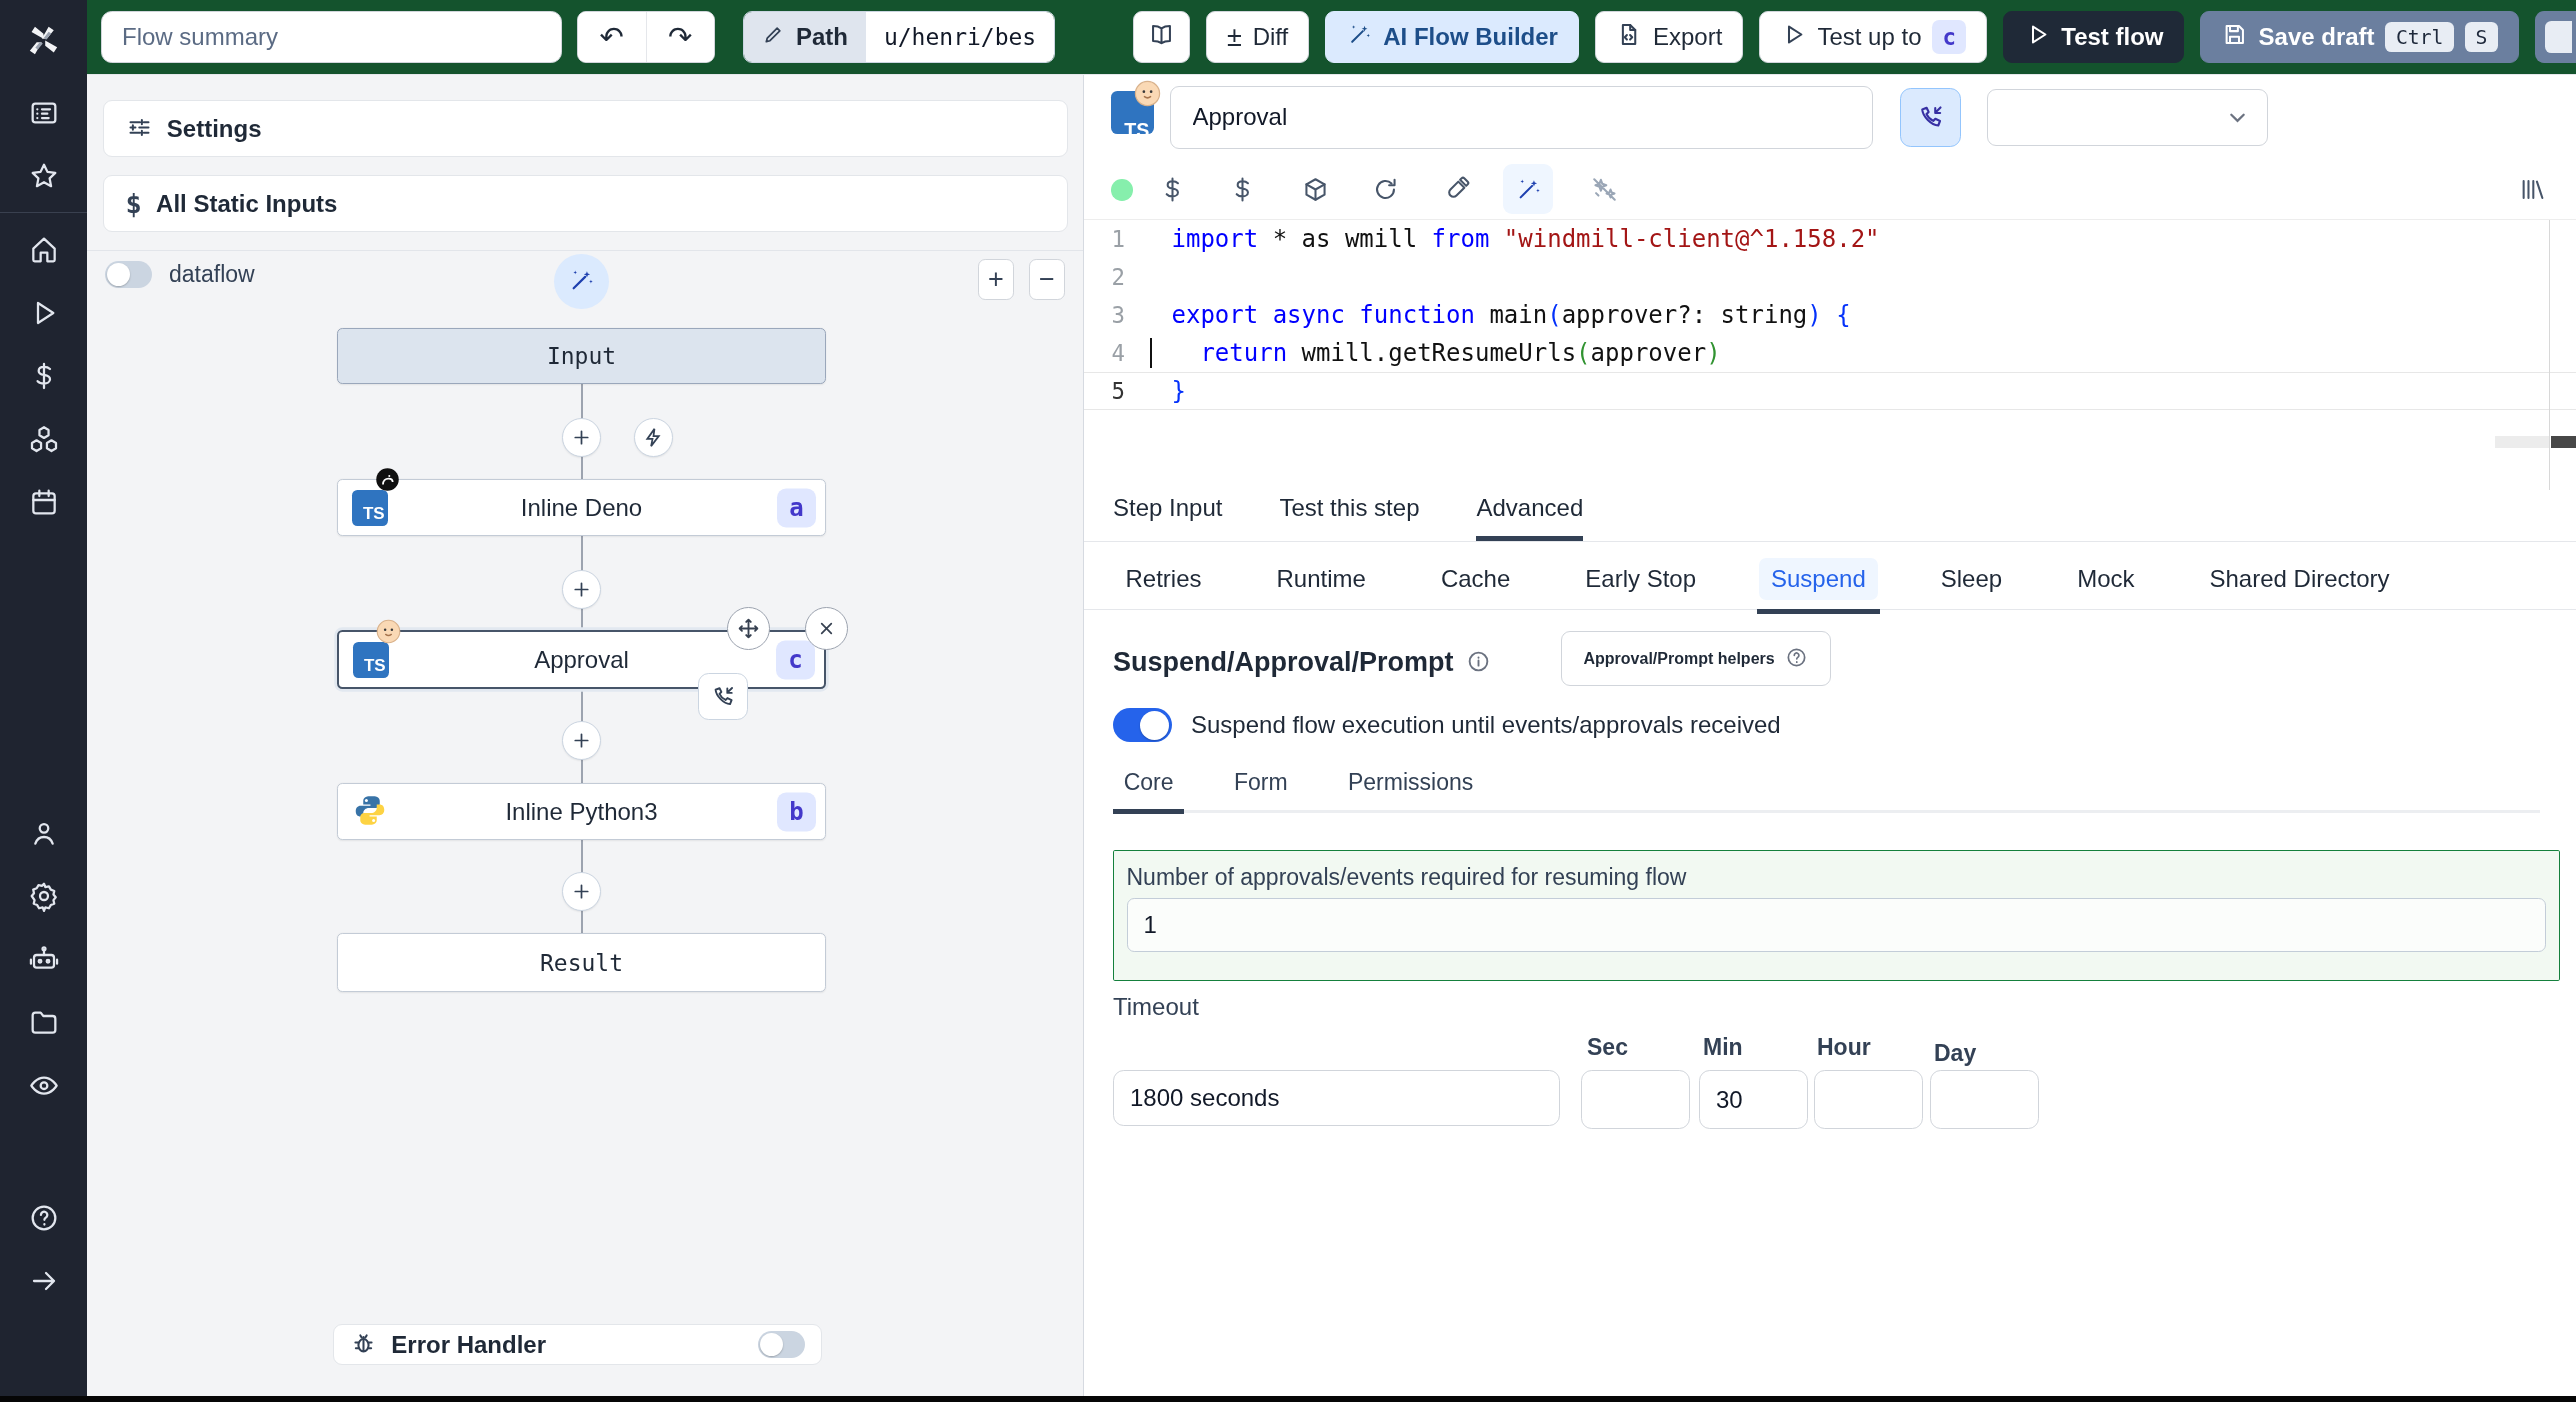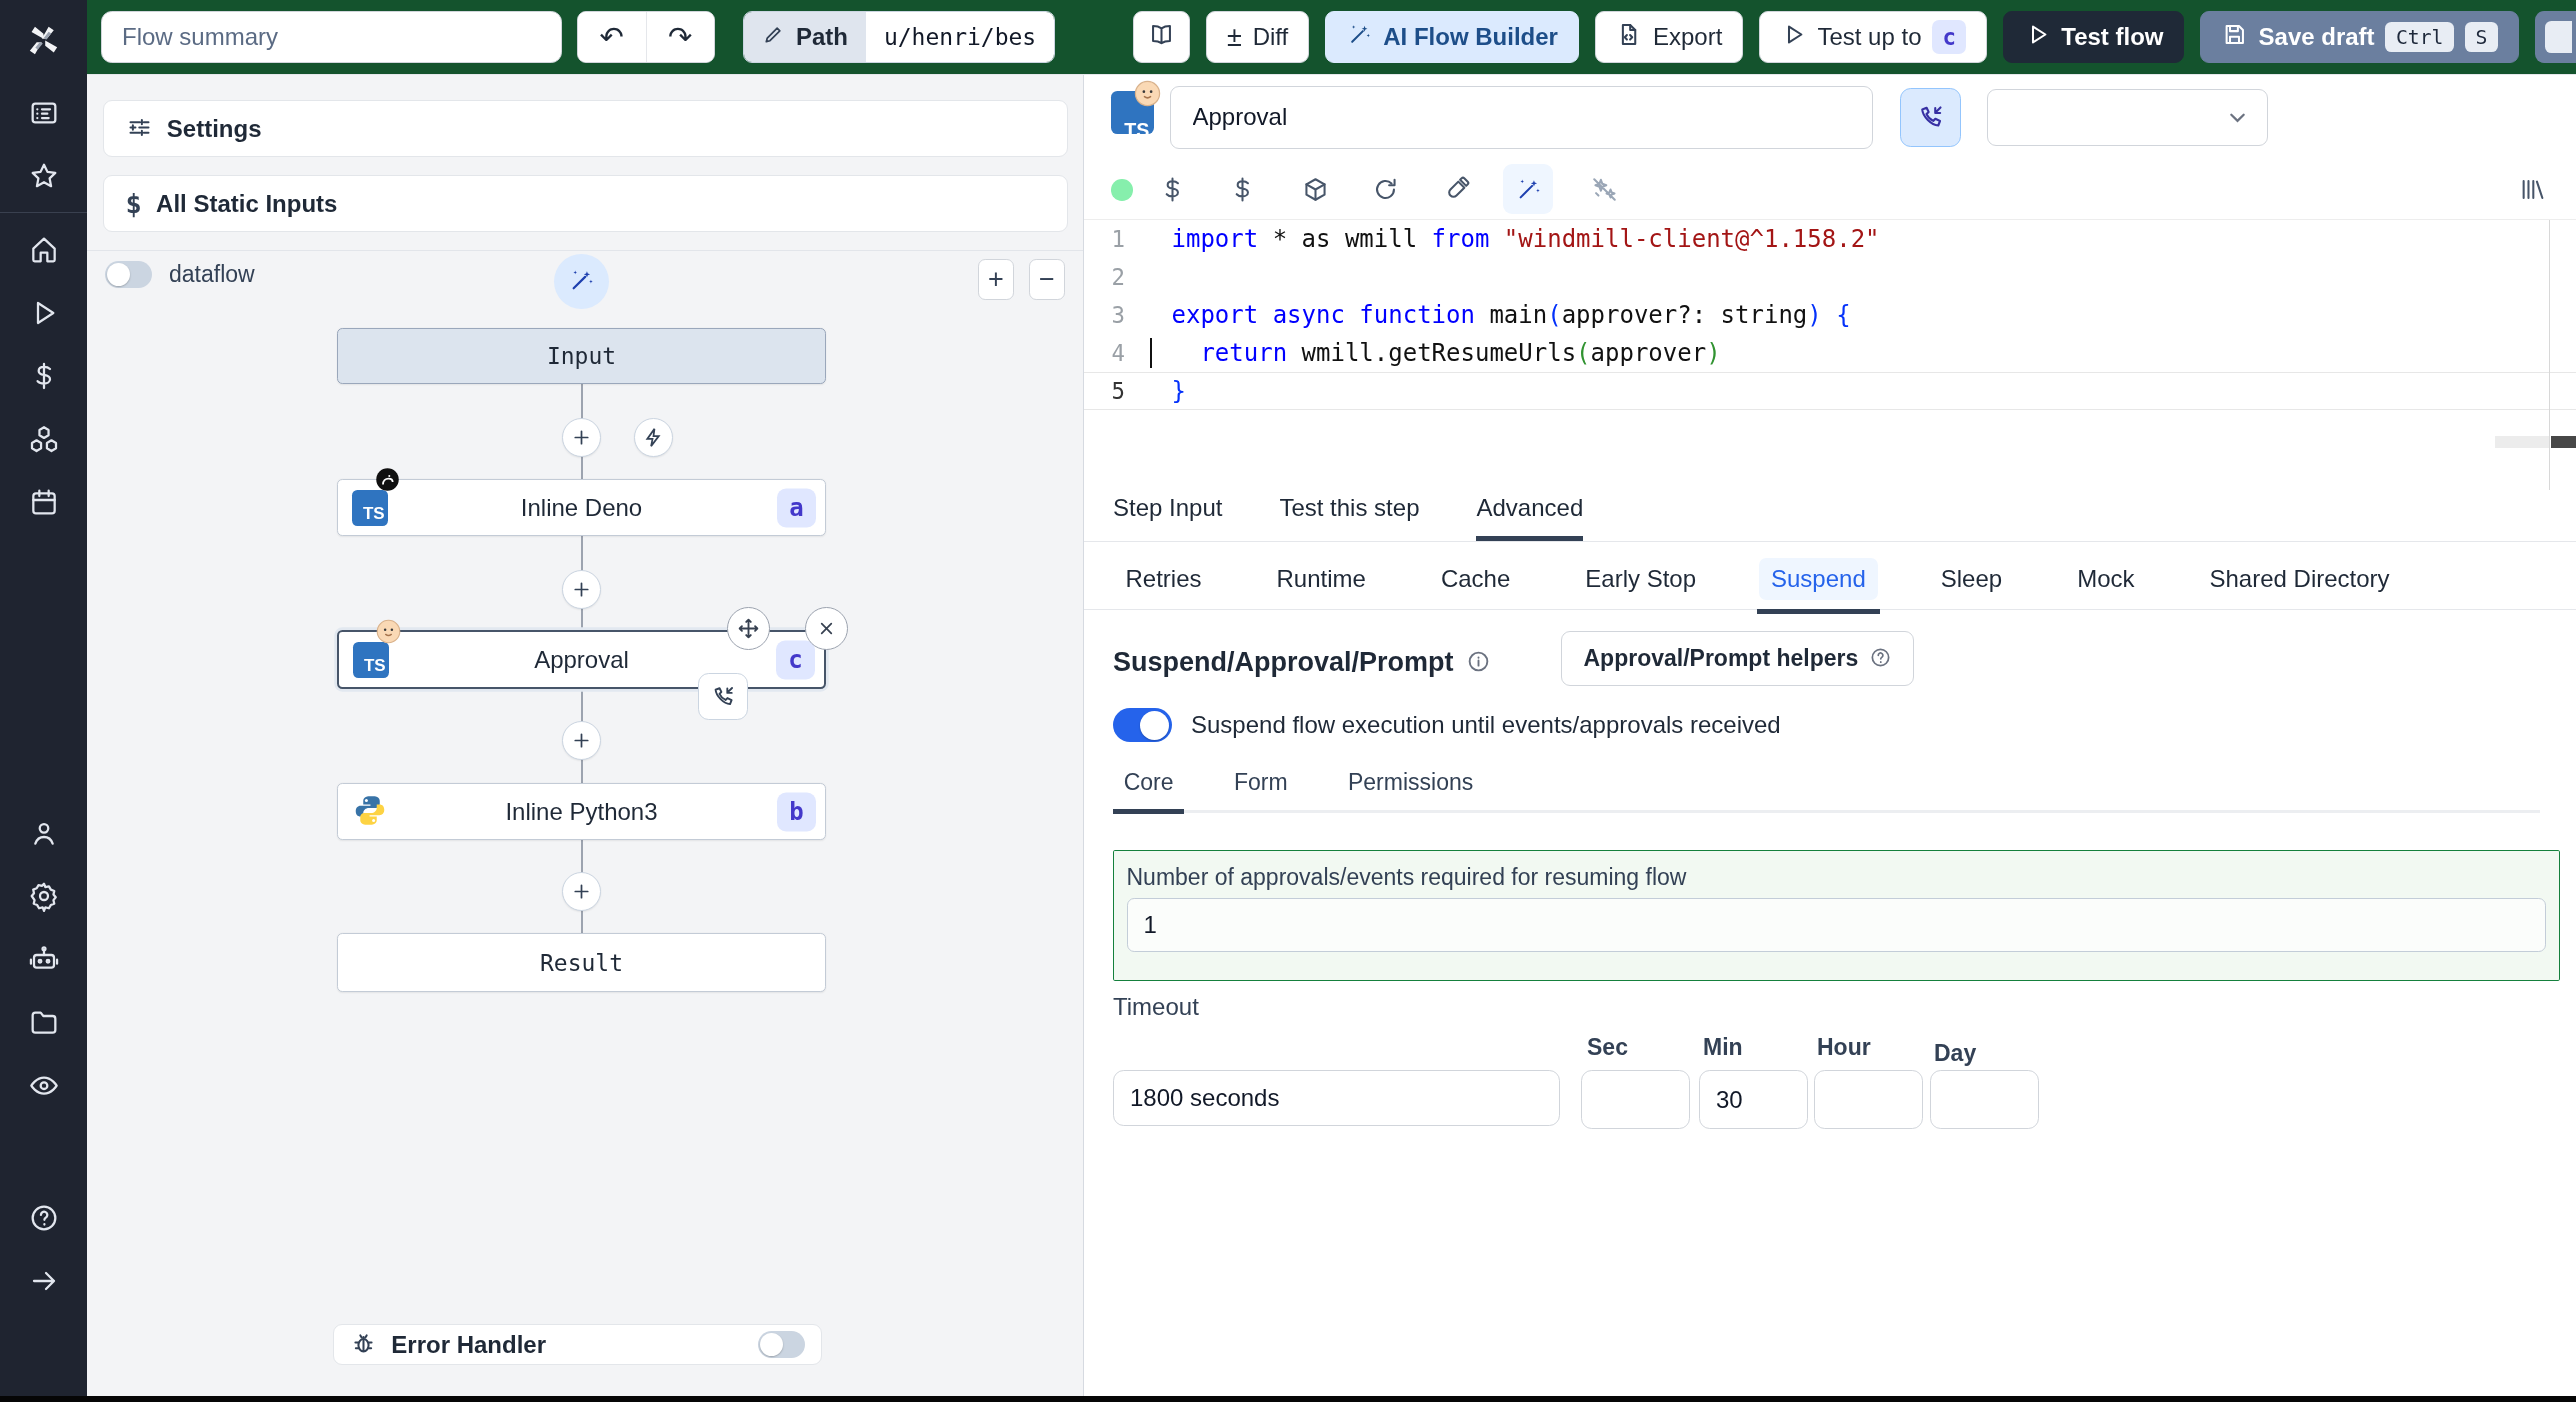--- a/index.html
+++ b/index.html
@@ -497,21 +497,21 @@
         </div>
 
         <div style="position:absolute;left:29px;top:572px;display:flex;align-items:center;gap:12.5px">
           <span style="font-size:27px;font-weight:700">Suspend/Approval/Prompt</span>
           <span class="tbicon"><svg width="25" height="25" viewBox="0 0 24 24" style="stroke:#6b7280">
                 <circle cx="12" cy="12" r="8.5"></circle>
                 <path d="M12 11v5M12 8v.4"></path>
               </svg></span>
         </div>
         <div style="position:absolute;left:477px;top:556px;height:55px;display:flex;align-items:center;gap:10.7px;border:0.9px solid #d1d5db;border-radius:9px;padding:0 21.5px;cursor:pointer;background:#fff">
-          <span style="font-size:23px;font-weight:600">Approval/Prompt helpers</span>
+          <span style="font-size:16px;font-weight:600">Approval/Prompt helpers</span>
           <span class="tbicon"><svg width="23" height="23" viewBox="0 0 24 24" style="stroke:#6b7280">
                 <circle cx="12" cy="12" r="8.5"></circle>
                 <path d="M9.7 9.7a2.4 2.4 0 114.1 1.7c-.8.6-1.5 1-1.5 2M12.3 16.6v.3"></path>
               </svg></span>
         </div>
 
         <div class="toggle" style="position:absolute;left:29px;top:633px;width:59px;height:34px;background:#2563eb">
           <div class="knob" style="left:27px;top:2.7px;width:29px;height:29px"></div>
         </div>
         <div style="position:absolute;left:29px;top:694px;right:36px;display:flex;gap:39px;border-bottom:3.6px solid #eceef1">

